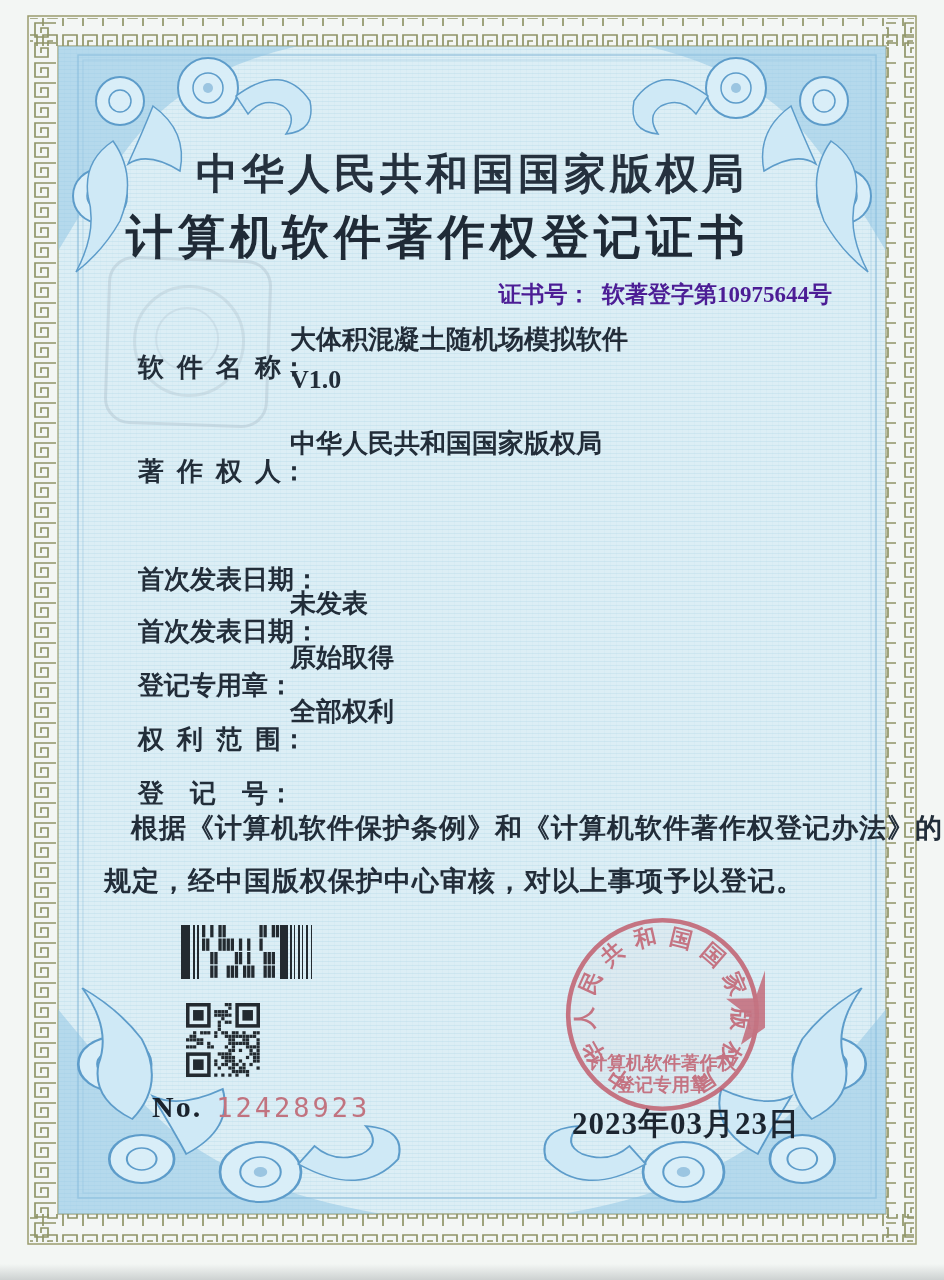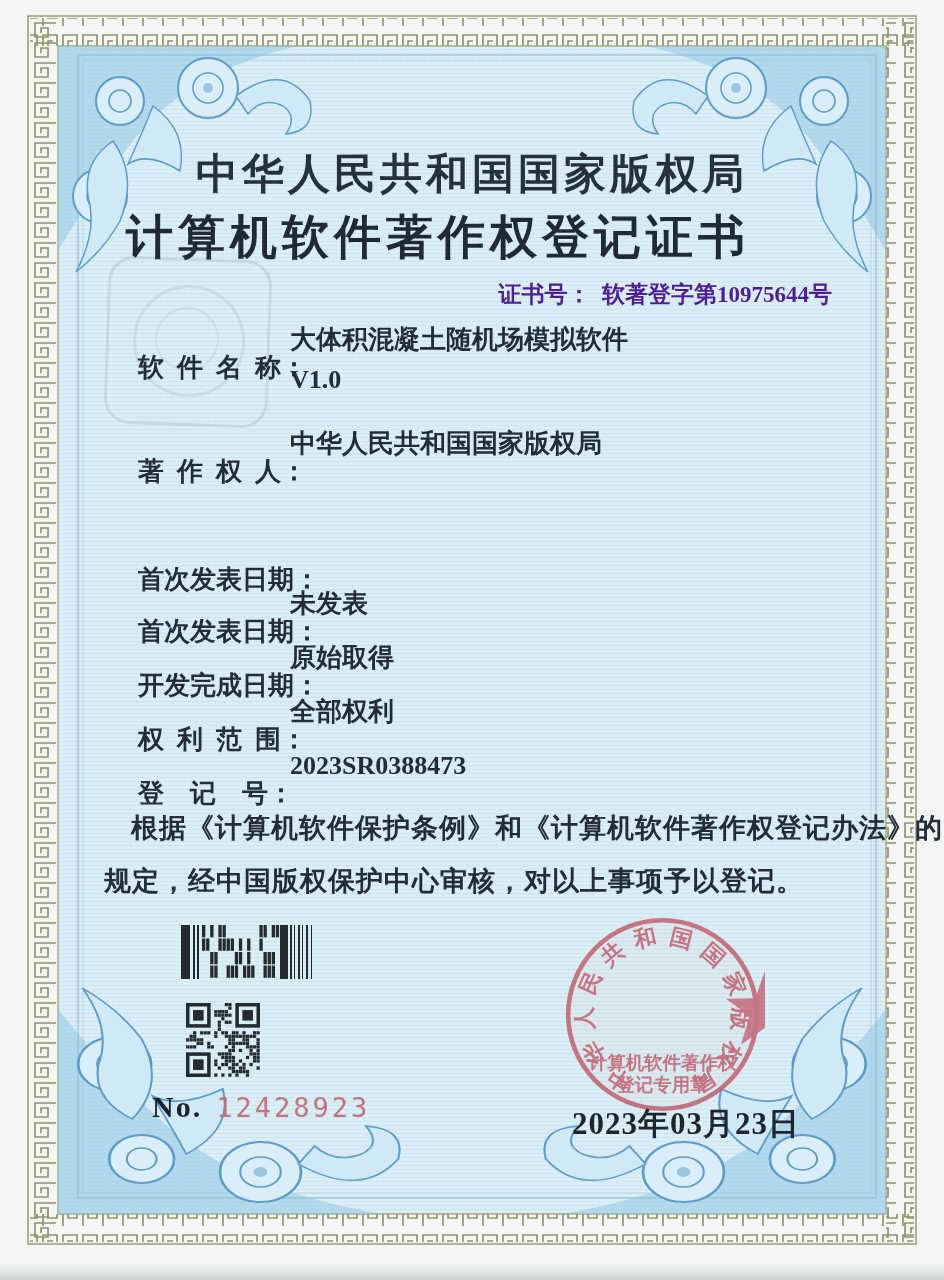--- a/index.html
+++ b/index.html
@@ -113,30 +113,29 @@
     <span class="val">中华人民共和国国家版权局</span>
   </div>
   <div class="row r3">
     <span class="lbl">首次发表日期：</span>
   </div>
   <div class="row r4">
     <span class="lbl">首次发表日期：</span>
     <span class="val">未发表</span>
   </div>
   <div class="row r5">
-    <span class="lbl">开发完成日期：</span>
+    <span class="lbl">登记专用章：</span>
     <span class="val">原始取得</span>
   </div>
   <div class="row r6">
     <span class="lbl">权  利  范  围：</span>
     <span class="val">全部权利</span>
   </div>
   <div class="row r7">
     <span class="lbl">登    记    号：</span>
-    <span class="val">2023SR0388473</span>
   </div>
 
   <div class="stmt stmt2">规定，经中国版权保护中心审核，对以上事项予以登记。</div>
   <div class="stmt stmt1">根据《计算机软件保护条例》和《计算机软件著作权登记办法》的</div>
 
   <svg class="barcode" id="barcode" viewBox="0 0 142 54">
       <rect x="0" y="0" width="9" height="54" fill="#232a30"></rect>
       <rect x="12" y="0" width="2" height="54" fill="#232a30"></rect>
       <rect x="16" y="0" width="2" height="54" fill="#232a30"></rect>
       <rect x="21" y="0" width="3.3" height="12.3" fill="#232a30"></rect>

